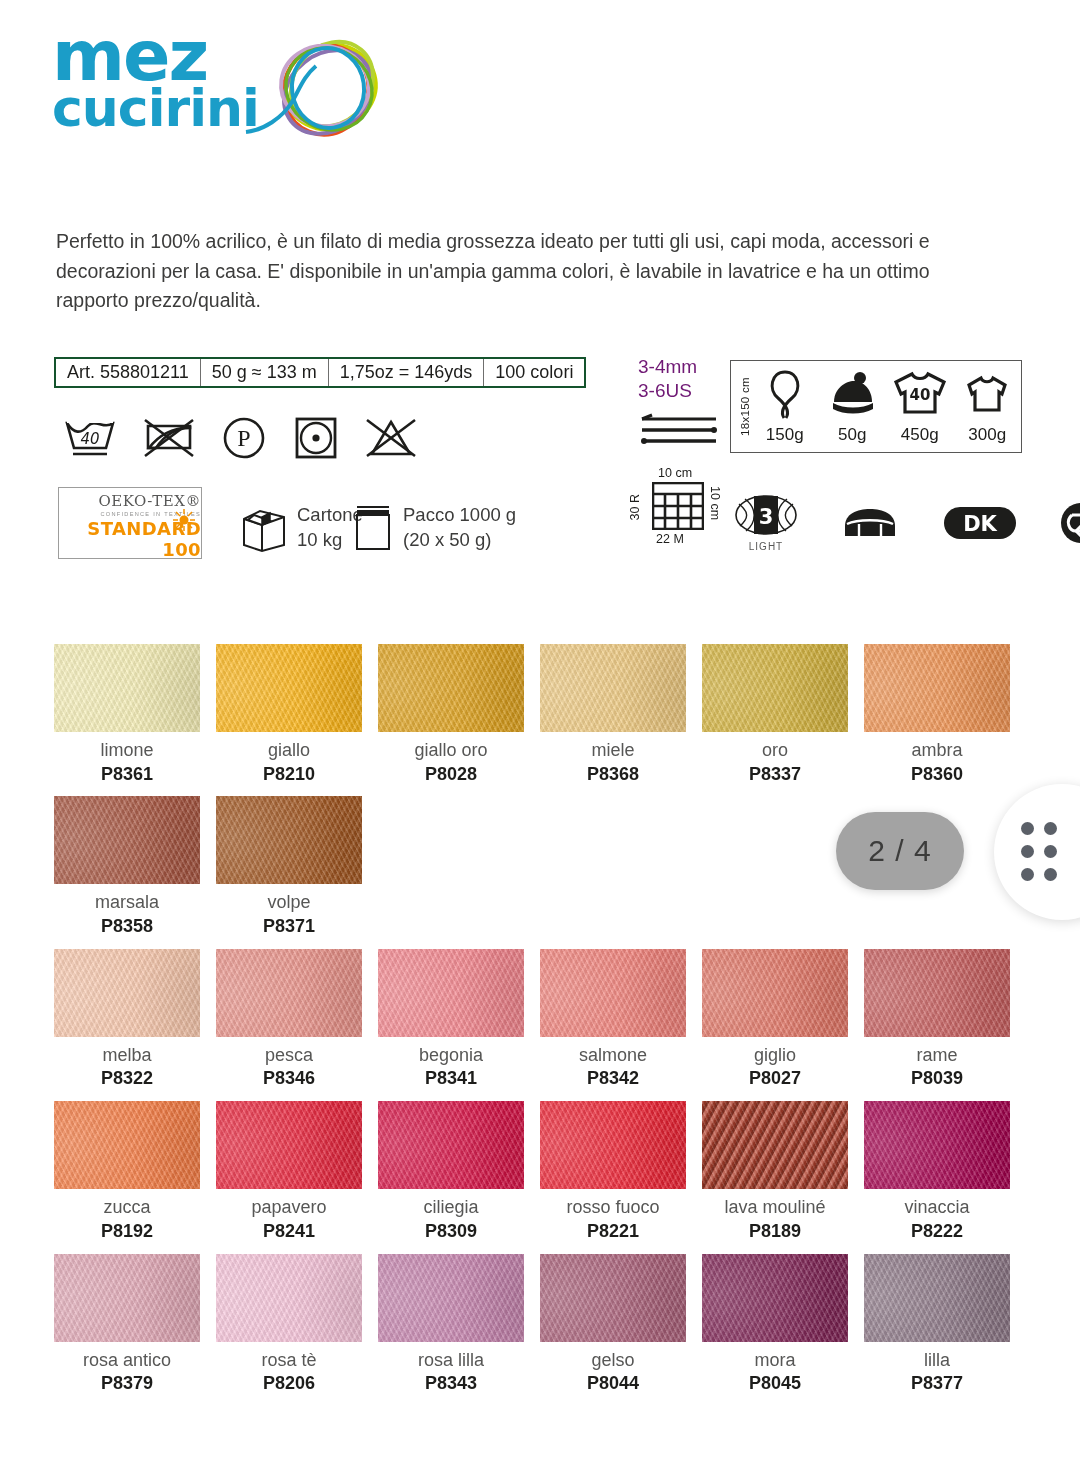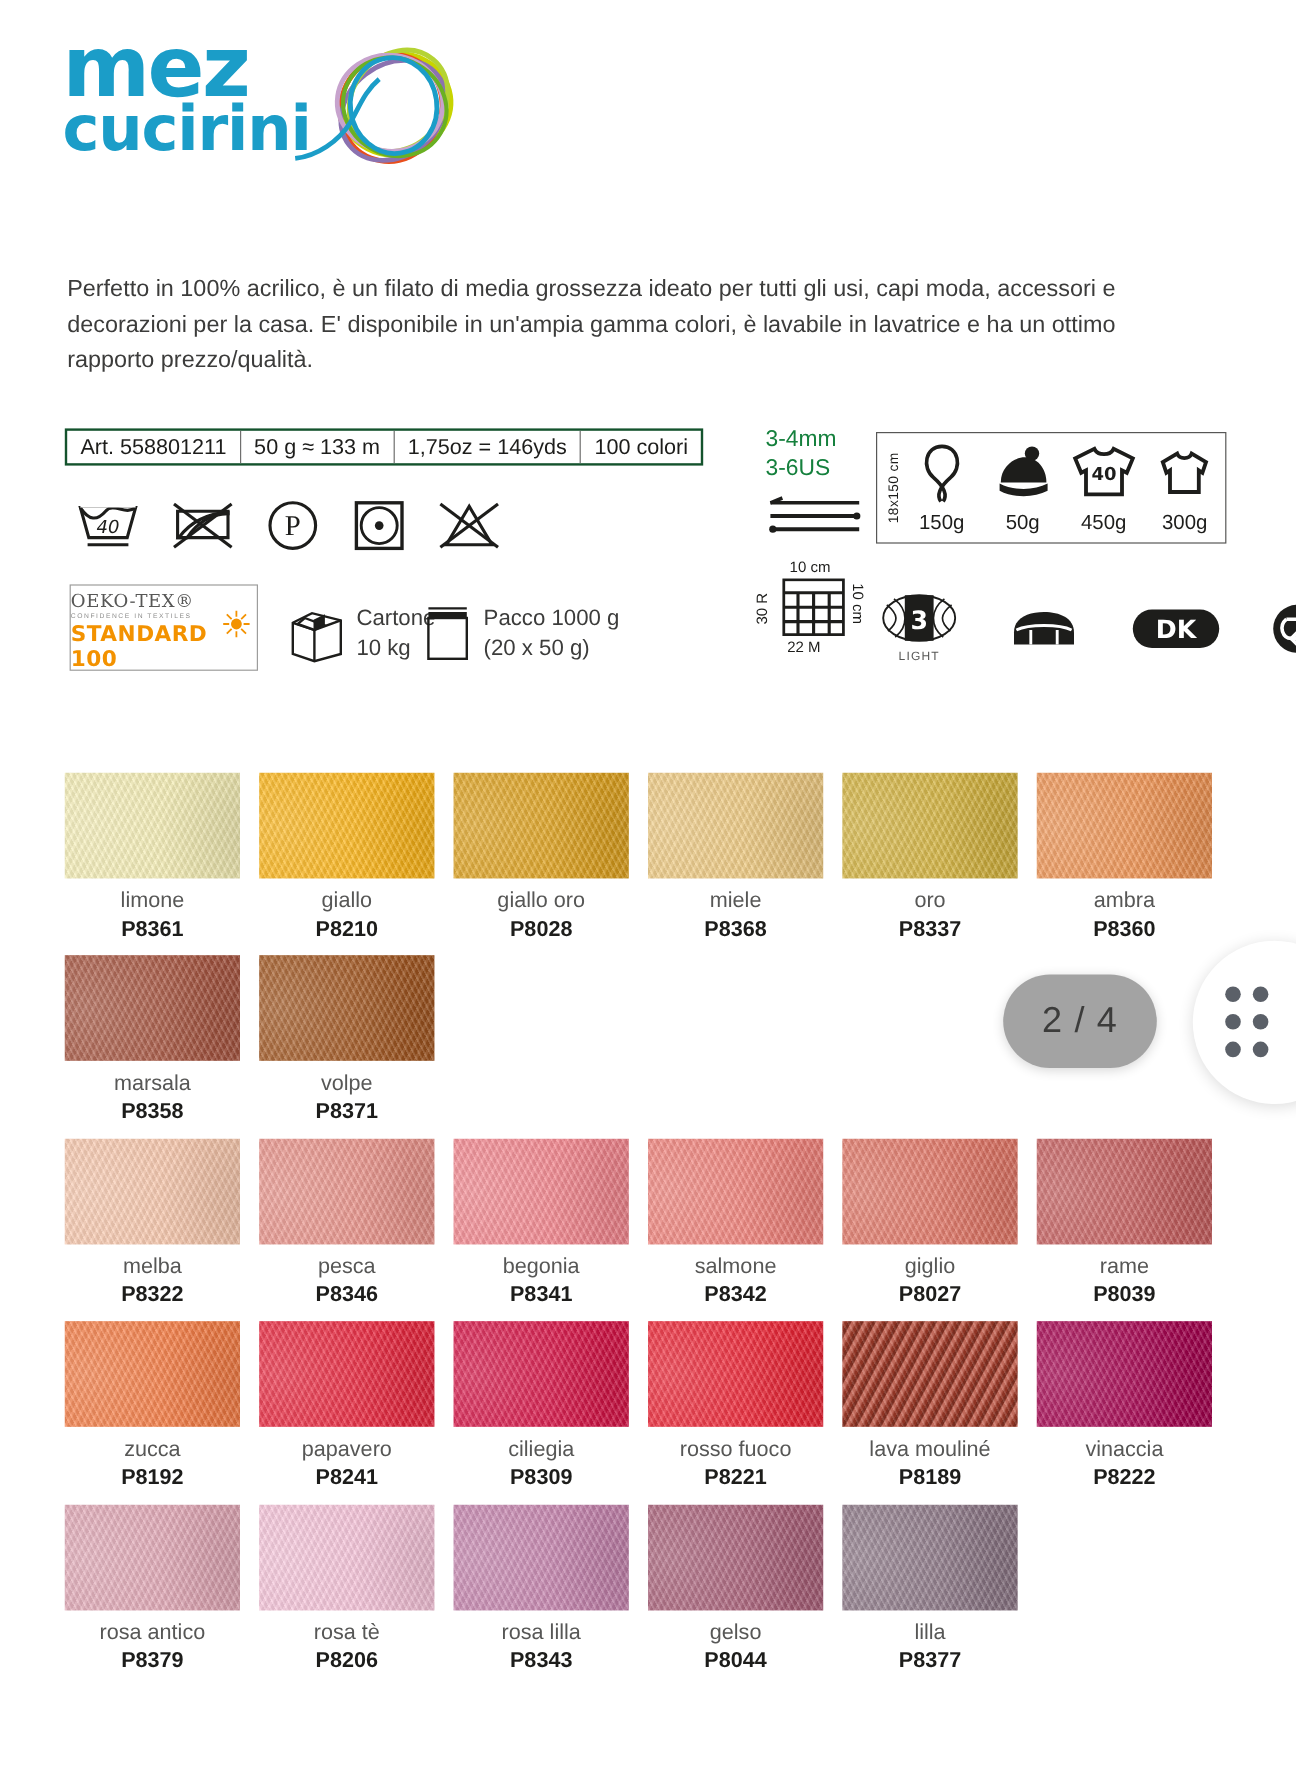--- a/index.html
+++ b/index.html
@@ -89,26 +89,26 @@
     align-items: center;
     gap: 24px;
   }
   .care-icon { display: block; }
 
   
   .oeko {
     position: absolute;
     left: 58px;
     top: 487px;
-    width: 157px;
+    width: 144px;
     height: 72px;
     border: 1px solid #9d9d9c;
     background: #fff;
     box-sizing: border-box;
-    text-align: left;
+    text-align: right;
     overflow: hidden;
   }
   .oeko-title {
     font-family: "DejaVu Serif", serif;
     font-size: 15px;
     letter-spacing: 0.5px;
     color: #575756;
     margin-top: 4px;
     font-weight: 400;
   }
@@ -161,21 +161,21 @@
   #pacco-group  { left: 352px; top: 503px; }
 
   
   .needle-block {
     position: absolute;
     left: 638px;
     top: 355px;
   }
   .needle-size {
     font-size: 19px;
-    color: #15803d;
+    color: #701a75;
     line-height: 1.25;
     font-family: "Liberation Sans", sans-serif;
   }
 
   
   .garment-box {
     position: absolute;
     left: 730px;
     top: 360px;
     width: 292px;
@@ -689,20 +689,25 @@
       <div class="swatch-img" style="background: rgb(196, 130, 172);"></div>
       <div class="swatch-name">rosa lilla</div>
       <div class="swatch-code">P8343</div>
     </div>
     <div class="swatch-cell">
       <div class="swatch-img" style="background: rgb(168, 94, 119);"></div>
       <div class="swatch-name">gelso</div>
       <div class="swatch-code">P8044</div>
     </div>
     <div class="swatch-cell">
+      <div class="swatch-img" style="background: rgb(125, 34, 83);"></div>
+      <div class="swatch-name">mora</div>
+      <div class="swatch-code">P8045</div>
+    </div>
+    <div class="swatch-cell">
       <div class="swatch-img" style="background: rgb(138, 117, 132);"></div>
       <div class="swatch-name">lilla</div>
       <div class="swatch-code">P8377</div>
     </div>
   </div>
 
 <div class="page-pill">2 / 4</div>
 <div class="grid-btn">
   <div class="dot-grid">
     <span class="dot"></span>

